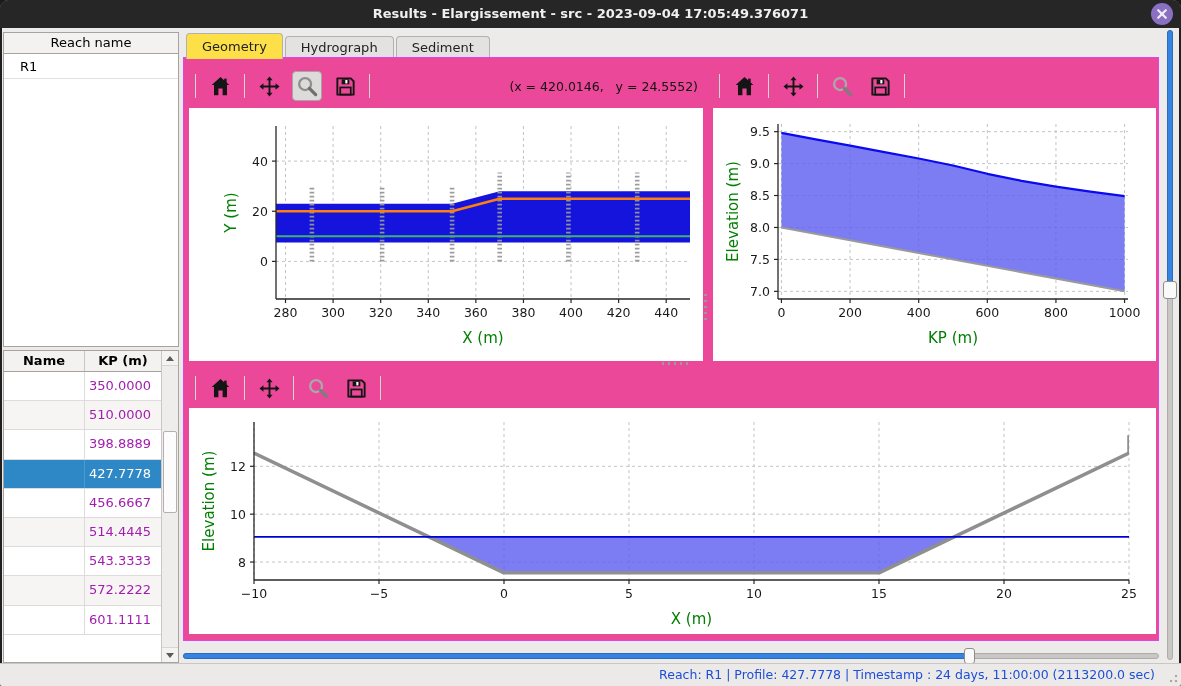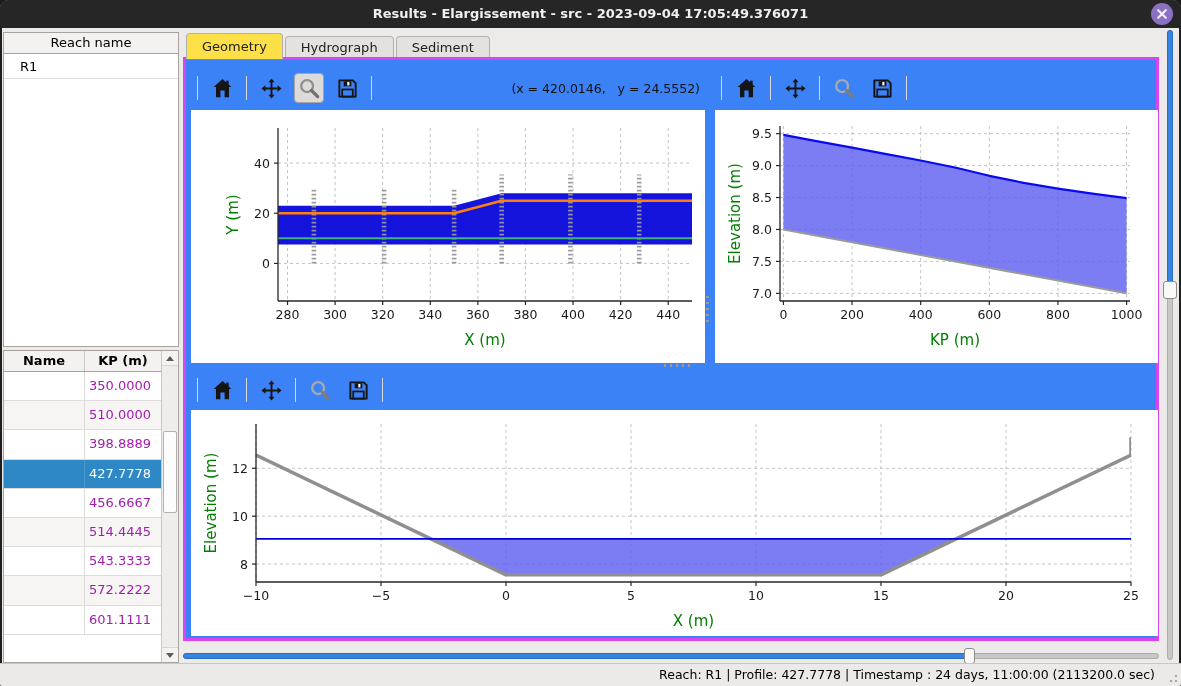--- a/index.html
+++ b/index.html
@@ -35,21 +35,21 @@
   .sb-arrow.up{top:0;border-bottom:1px solid #d8d5d2;}
   .sb-arrow.down{bottom:0;border-top:1px solid #d8d5d2;}
   .tri-up{width:0;height:0;border-left:4px solid transparent;border-right:4px solid transparent;border-bottom:5px solid #5a5a5a;}
   .tri-down{width:0;height:0;border-left:4px solid transparent;border-right:4px solid transparent;border-top:5px solid #5a5a5a;}
   .sb-thumb{position:absolute;left:1px;right:1px;top:80px;height:82px;background:#fcfcfc;border:1px solid #b3b0ad;border-radius:2px;}
   
   .tabbar{position:absolute;left:183px;top:32px;height:26px;display:flex;align-items:flex-end;padding-left:3px;}
   .tab{font-size:13px;padding:0 15px;height:22px;line-height:22px;background:#e4e2e0;border:1px solid #b3b1ae;
        border-bottom:none;border-radius:4px 4px 0 0;margin-right:2px;color:#222;cursor:pointer;}
   .tab.active{height:26px;line-height:26px;background:#fde047;position:relative;z-index:3;margin-bottom:-1px;}
-  .contentframe{position:absolute;left:183px;top:57px;width:976px;height:584px;background:#3b82f6;border:3px solid #d946ef;z-index:1;}
+  .contentframe{position:absolute;left:183px;top:57px;width:976px;height:584px;background:#ec4899;border:1px solid #d946ef;z-index:1;}
   
   .toolbar{position:absolute;height:38px;display:flex;align-items:center;}
   .tsep{width:1px;height:24px;background:#d9d7d4;margin:0 5px;}
   .tb-btn{width:30px;height:30px;margin:0 4px;border:none;background:transparent;display:flex;
           align-items:center;justify-content:center;padding:0;cursor:pointer;}
   .tb-btn.pressed{background:#dcdbd9;border:1px solid #a8a5a2;border-radius:4px;}
   .tb-btn svg{display:block;}
   .coords{margin-left:auto;font-size:12.5px;color:#111;white-space:pre;padding-right:4px;}
   
   .canvas{position:absolute;background:#fff;}
@@ -64,21 +64,21 @@
   .hslider{position:absolute;left:183px;top:648px;width:976px;height:16px;cursor:pointer;}
   .hslider .track{position:absolute;left:0;right:0;top:5px;height:6px;background:#c9c7c5;border:1px solid #aeaba8;border-radius:3px;}
   .hslider .fill{position:absolute;left:0;top:5px;height:6px;background:#3584e4;border:1px solid #2a6cbd;border-radius:3px;}
   .hslider .handle{position:absolute;top:0;width:11px;height:16px;background:#f9f9f9;border:1px solid #8f8c89;border-radius:3px;}
   .vslider{position:absolute;left:1162px;top:30px;width:17px;height:630px;cursor:pointer;}
   .vslider .track{position:absolute;top:0;bottom:0;left:5px;width:6px;background:#c9c7c5;border:1px solid #aeaba8;border-radius:3px;}
   .vslider .fill{position:absolute;top:0;left:5px;width:6px;background:#3584e4;border:1px solid #2a6cbd;border-radius:3px;}
   .vslider .handle{position:absolute;left:1px;width:14px;height:18px;background:#f9f9f9;border:1px solid #8f8c89;border-radius:3px;}
   
   .statusbar{position:absolute;left:0;top:663px;width:1181px;height:23px;background:#eceae8;border-top:1px solid #c9c6c3;}
-  .statustext{position:absolute;right:26px;top:0;height:22px;line-height:22px;font-size:12.5px;color:#000000;}
+  .statustext{position:absolute;right:26px;top:0;height:22px;line-height:22px;font-size:12.5px;color:#1d4ed8;}
   .grip{position:absolute;right:3px;bottom:3px;width:12px;height:12px;
         background:
         radial-gradient(circle at 10px 10px,#a9a6a3 1.3px,transparent 1.6px),
         radial-gradient(circle at 10px 5px,#a9a6a3 1.3px,transparent 1.6px),
         radial-gradient(circle at 5px 10px,#a9a6a3 1.3px,transparent 1.6px);}
 </style>
 </head>
 <body>
 
 <div class="window">

